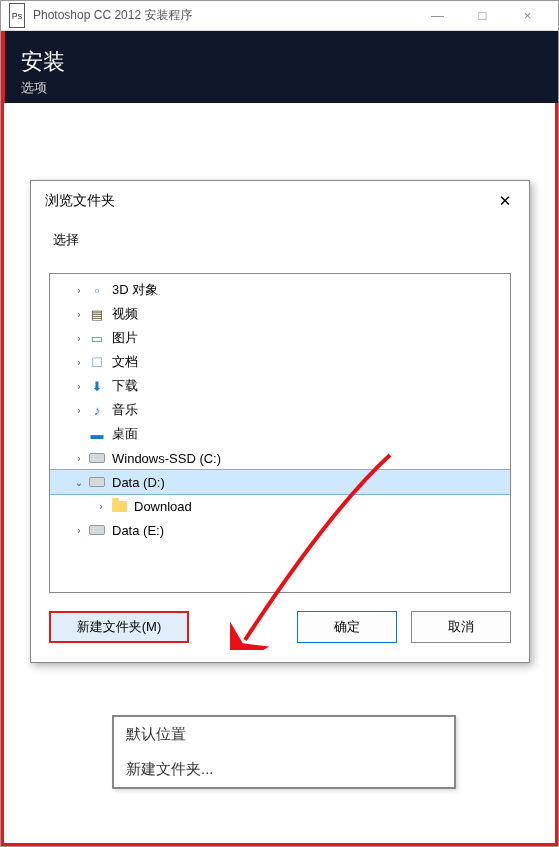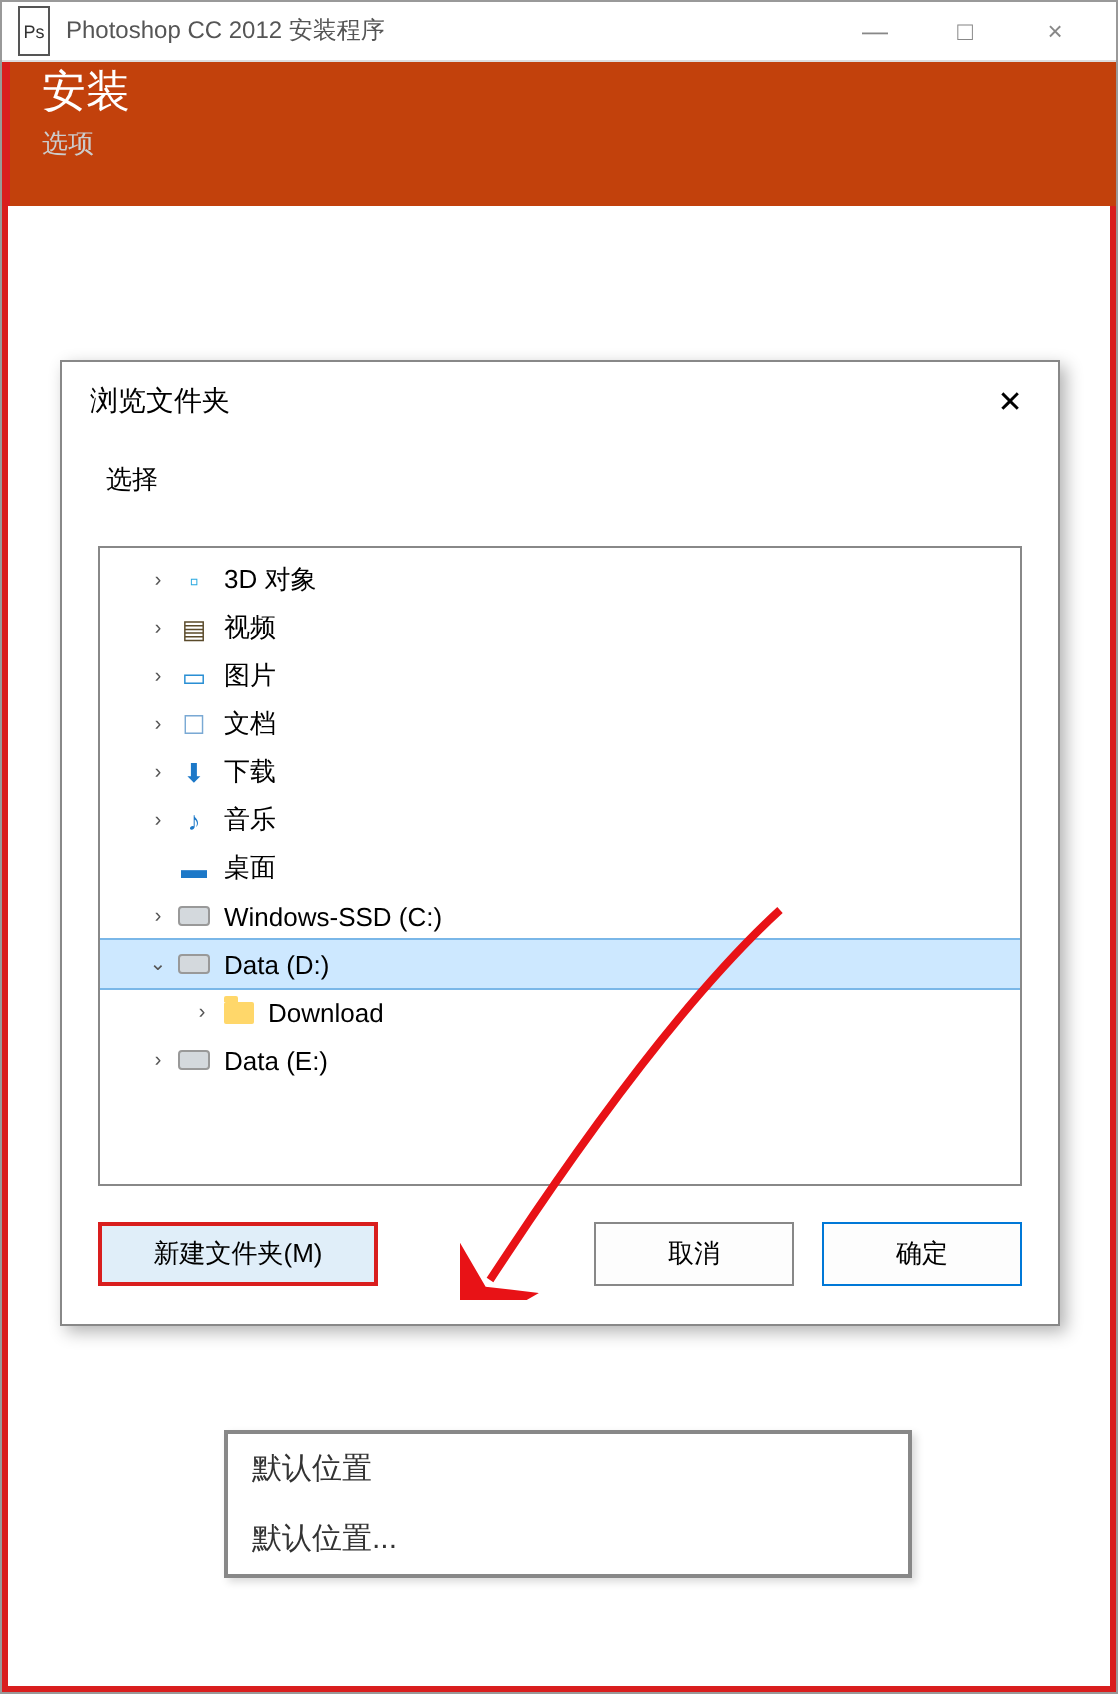--- a/index.html
+++ b/index.html
@@ -45,23 +45,23 @@
     }
     .title-bar .win-btn {
       width: 45px; height: 28px;
       display: flex; align-items: center; justify-content: center;
       font-size: 13px;
       color: #888;
       cursor: default;
     }
     .header-banner {
       height: 72px;
-      background: #c2410c;
+      background: #0f172a;
       color: #fff;
-      padding: 0 16px;
+      padding: 16px 16px;
       border-left: 4px solid #d91e1e;
     }
     .header-banner .h1 {
       font-size: 22px;
       font-weight: normal;
     }
     .header-banner .h2 {
       font-size: 13px;
       color: #ccc;
       margin-top: 2px;
@@ -209,21 +209,21 @@
   </div>
 
   <div class="header-banner">
     <div class="h1">安装</div>
     <div class="h2">选项</div>
   </div>
 
   <div class="content-area">
     <div class="dropdown-menu">
       <div class="item">默认位置</div>
-      <div class="item">默认位置...</div>
+      <div class="item">新建文件夹...</div>
     </div>
   </div>
 </div>
 
 <div class="browse-dialog">
   <div class="dlg-title">
     <span class="txt">浏览文件夹</span>
     <span class="dlg-close">✕</span>
   </div>
   <div class="dlg-label">选择</div>
@@ -292,25 +292,25 @@
         </span>
         <span>Data (E:)</span>
       </div>
     </div>
 
   <div class="dlg-buttons">
     <div class="btn btn-new">
       <span>新建文件夹(M)</span>
     </div>
     <div class="spacer"></div>
+    <div class="btn btn-ok">
+      <span>确定</span>
+    </div>
     <div class="btn btn-cancel">
       <span>取消</span>
-    </div>
-    <div class="btn btn-ok">
-      <span>确定</span>
     </div>
   </div>
 </div>
 
 <svg class="arrow" width="170" height="200">
   <defs>
     <marker id="ah" markerWidth="12" markerHeight="12" refX="2" refY="6" orient="auto">
       <path d="M0,0 L12,6 L0,12 L3,6 Z" fill="#e81216"></path>
     </marker>
   </defs>

